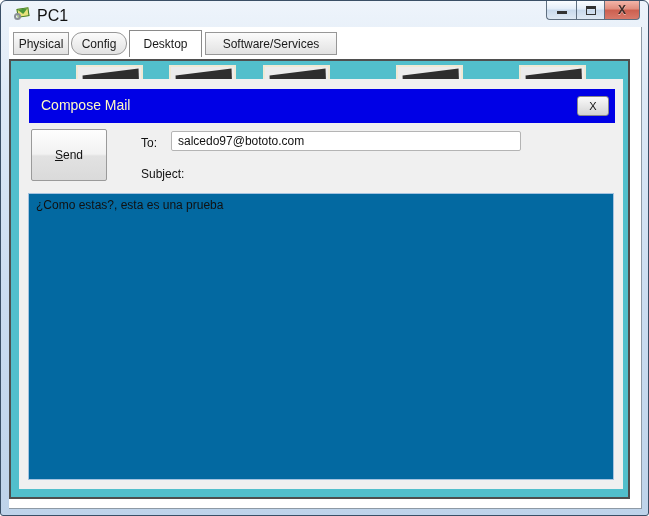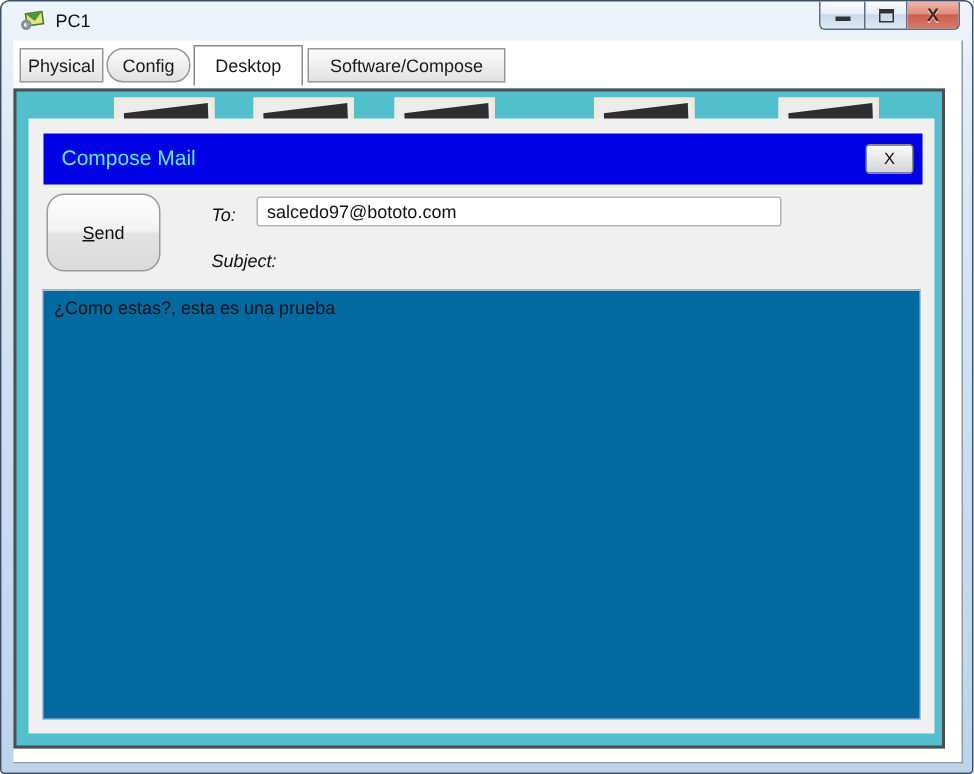--- a/index.html
+++ b/index.html
@@ -5,21 +5,21 @@
   * { margin:0; padding:0; box-sizing:border-box; }
   html,body { width:649px; height:516px; font-family:"Liberation Sans", sans-serif; background:#fff; }
   #window {
     position:relative; width:649px; height:516px;
     background:linear-gradient(180deg,#eef4fb 0%,#dde9f6 18%,#cadcf0 60%,#bed3ea 100%);
     border:1px solid #3a4f66; border-radius:6px 6px 3px 3px; overflow:hidden;
   }
   
   .titlebar { position:absolute; left:0; top:0; width:100%; height:26px; }
   .win-icon { position:absolute; left:13px; top:5px; width:17px; height:17px; }
-  .win-title { position:absolute; left:36px; top:6px; font-size:12px; color:#111; }
+  .win-title { position:absolute; left:36px; top:6px; font-size:16px; color:#111; }
   .winbtns { position:absolute; left:545px; top:0; height:19px; display:flex; }
   .winbtn {
     height:19px; border:1px solid #5f6f80; border-top:none;
     background:linear-gradient(180deg,#fbfdff 0%,#e3edf8 45%,#c8d9ec 50%,#dfe9f4 100%);
     display:flex; align-items:center; justify-content:center; cursor:default;
   }
   .winbtn.min { width:30px; border-radius:0 0 0 4px; border-right:none; }
   .winbtn.max { width:29px; }
   .winbtn.close {
     width:35px; border-left:none; border-radius:0 0 4px 0;
@@ -55,34 +55,34 @@
     position:absolute; left:5px; top:5px; width:56px; height:26px;
     background:#2e2e2e; transform:skewY(-5deg) rotate(-2deg);
   }
   #tile1{left:65px;} #tile2{left:158px;} #tile3{left:252px;} #tile4{left:385px;} #tile5{left:508px;}
   
   .dialog {
     position:absolute; left:8px; top:18px; width:604px; height:410px;
     background:#f0f0f0; z-index:2;
   }
   .dlg-titlebar { position:absolute; left:10px; top:10px; width:586px; height:34px; background:#0000e6; }
-  .dlg-title { position:absolute; left:12px; top:8px; color:#5eead4; font-size:14px; }
+  .dlg-title { position:absolute; left:12px; top:8px; color:#fef9c3; font-size:14px; }
   .dlg-close {
     position:absolute; right:6px; top:7px; width:32px; height:20px;
     background:linear-gradient(180deg,#fafafa,#d4d4d4); border:1px solid #8a8a8a; border-radius:3px;
     font-size:11px; color:#111; display:flex; align-items:center; justify-content:center; cursor:default;
   }
   .send-btn {
     position:absolute; left:12px; top:50px; width:76px; height:52px;
     background:linear-gradient(180deg,#fefefe 0%,#f2f2f2 48%,#e2e2e2 52%,#dadada 100%);
-    border:1px solid #9a9a9a; border-radius:12px;
+    border:1px solid #9a9a9a; border-radius:2px;
     font-size:12px; color:#111; display:flex; align-items:center; justify-content:center; cursor:default;
   }
   .send-btn .initial { text-decoration:underline; }
-  .fld-label { position:absolute; left:122px; font-size:12px; color:#111;font-style:italic; }
+  .fld-label { position:absolute; left:122px; font-size:12px; color:#111; }
   .fld-input {
     position:absolute; left:152px; width:350px; height:20px;
     border:1px solid #b4b4b4; border-radius:2px; background:#fff;
     font-family:"Liberation Sans", sans-serif; font-size:12px; color:#111; padding:0 6px; outline:none;
   }
   #to-label { top:57px; } #to-input { top:52px; }
   #subject-label { top:88px; } #subject-input { top:83px; }
   .body-area {
     position:absolute; left:9px; top:114px; width:586px; height:287px;
     border:1px solid #a4c3e0; background:#0369a1; resize:none; overflow:hidden; outline:none;
@@ -115,21 +115,21 @@
         <span class="glyph-close">X</span>
       </div>
     </div>
   </div>
 
   <div class="inner"></div>
 
   <div id="tab-physical" class="tab inactive">Physical</div>
   <div id="tab-config" class="tab inactive">Config</div>
   <div id="tab-desktop" class="tab active">Desktop</div>
-  <div id="tab-software" class="tab inactive">Software/Compose</div>
+  <div id="tab-software" class="tab inactive">Software/Services</div>
 
   <div class="desktop">
 
     <div id="tile1" class="icon-tile">
         <div class="monitor"></div>
       </div>
     <div id="tile2" class="icon-tile">
         <div class="monitor"></div>
       </div>
     <div id="tile3" class="icon-tile">

